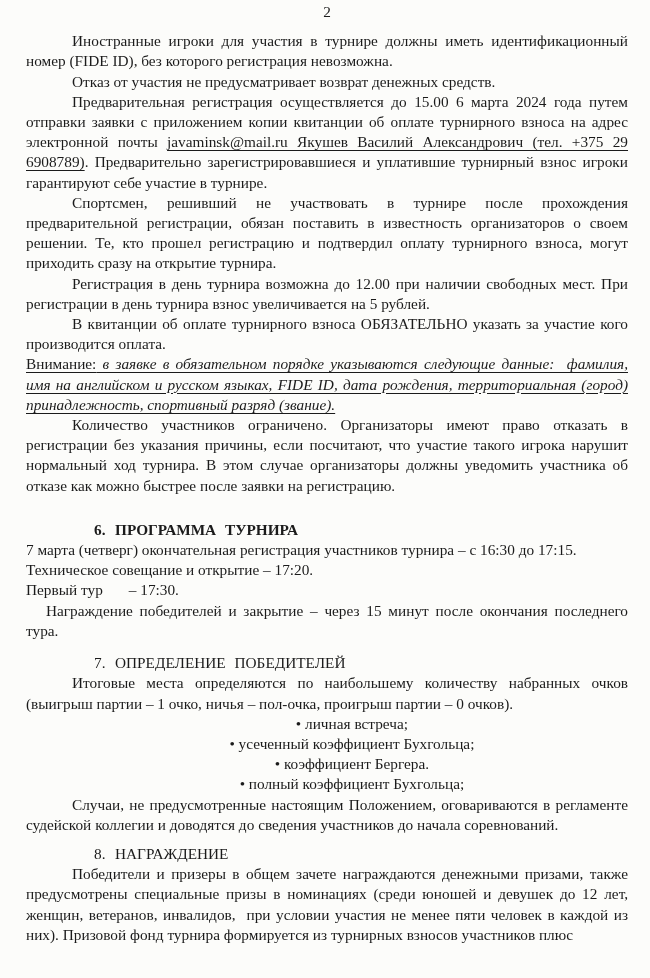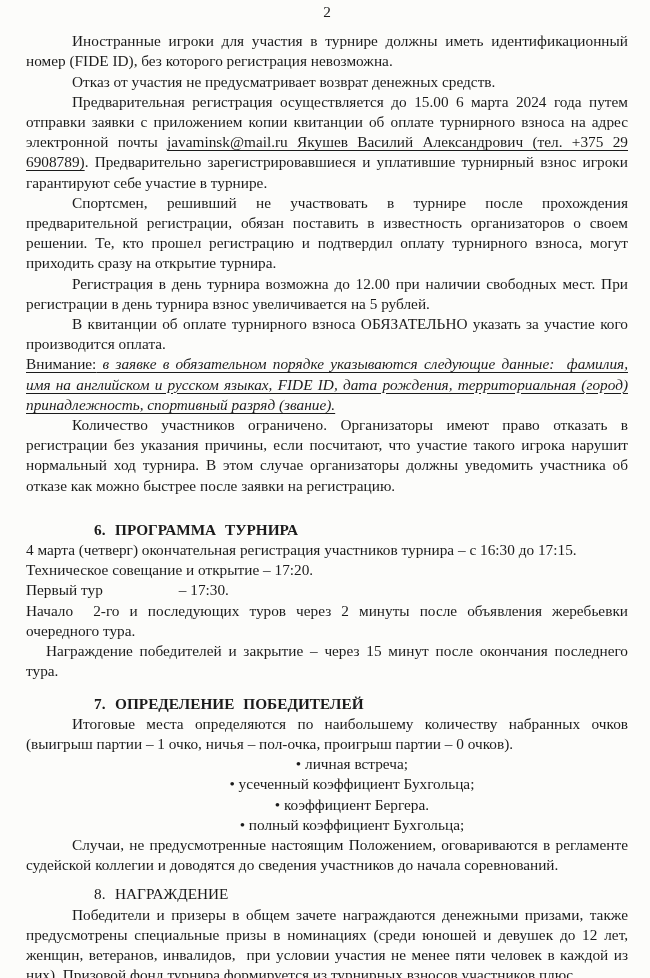--- a/index.html
+++ b/index.html
@@ -42,25 +42,25 @@
     margin: 0;
     padding-left: 68px;
     word-spacing: 5px;
   }
   .h-num {
     display: inline-block;
     min-width: 21px;
     word-spacing: normal;
   }
   .mt-sec6 { margin-top: 24px; font-weight: bold; }
-  .mt-sec7 { margin-top: 12px; font-weight: bold; }
+  .mt-sec7 { margin-top: 12px; }
   .mt-sec8 { margin-top: 9px; }
   .mt-sm  { margin-top: 6px; }
   .mt-xs  { margin-top: 3px; }
-  .tab-gap { margin-left: 76px; }
+  .tab-gap { margin-left: 26px; }
   .bullet-line {
     margin: 0 0 0 46px;
     text-align: center;
   }
   .bullet-glyph {
     display: inline-block;
     width: 13px;
   }
 </style>
 </head>
@@ -81,27 +81,26 @@
   <p class="para ind bold">Регистрация в день турнира возможна до 12.00 при наличии свободных мест. При регистрации в день турнира взнос увеличивается на 5 рублей.</p>
 
   <p class="para ind"><span>В квитанции об оплате турнирного взноса ОБЯЗАТЕЛЬНО указать за </span><b>участие кого производится оплата.</b></p>
 
   <p class="para flush"><span class="ul"><b>Внимание:</b><b><i> в заявке в обязательном порядке указываются следующие данные: &nbsp;фамилия, имя на английском и русском языках, FIDE ID, дата рождения, территориальная (город) принадлежность, спортивный разряд (звание).</i></b></span></p>
 
   <p class="para ind mt-sm">Количество участников ограничено. Организаторы имеют право отказать в регистрации без указания причины, если посчитают, что участие такого игрока нарушит нормальный ход турнира. В этом случае организаторы должны уведомить участника об отказе как можно быстрее после заявки на регистрацию.</p>
 
   <div class="heading mt-sec6"><span class="h-num">6.</span><span>ПРОГРАММА ТУРНИРА</span></div>
 
-  <p class="para flush"><b>4 марта (четверг)</b><span> окончательная регистрация участников турнира – с 16:30 до 17:15.</span></p>
+  <p class="para flush"><b>7 марта (четверг)</b><span> окончательная регистрация участников турнира – с 16:30 до 17:15.</span></p>
 
   <p class="para flush">Техническое совещание и открытие – 17:20.</p>
 
   <p class="para flush bold"><span>Первый тур</span><span class="tab-gap">– 17:30.</span></p>
 
-  <p class="para flush">Начало &nbsp;2-го и последующих туров через 2 минуты после объявления жеребьевки очередного тура.</p>
 
   <p class="para ind-sm mt-sm">Награждение победителей и закрытие – через 15 минут после окончания последнего тура.</p>
 
   <div class="heading mt-sec7"><span class="h-num">7.</span><span>ОПРЕДЕЛЕНИЕ ПОБЕДИТЕЛЕЙ</span></div>
 
   <p class="para ind">Итоговые места определяются по наибольшему количеству набранных очков (выигрыш партии – 1 очко, ничья – пол-очка, проигрыш партии – 0 очков).</p>
 
 
   <div class="bullet-line"><span class="bullet-glyph">•</span><span>личная встреча;</span></div>
   <div class="bullet-line"><span class="bullet-glyph">•</span><span>усеченный коэффициент Бухгольца;</span></div>

